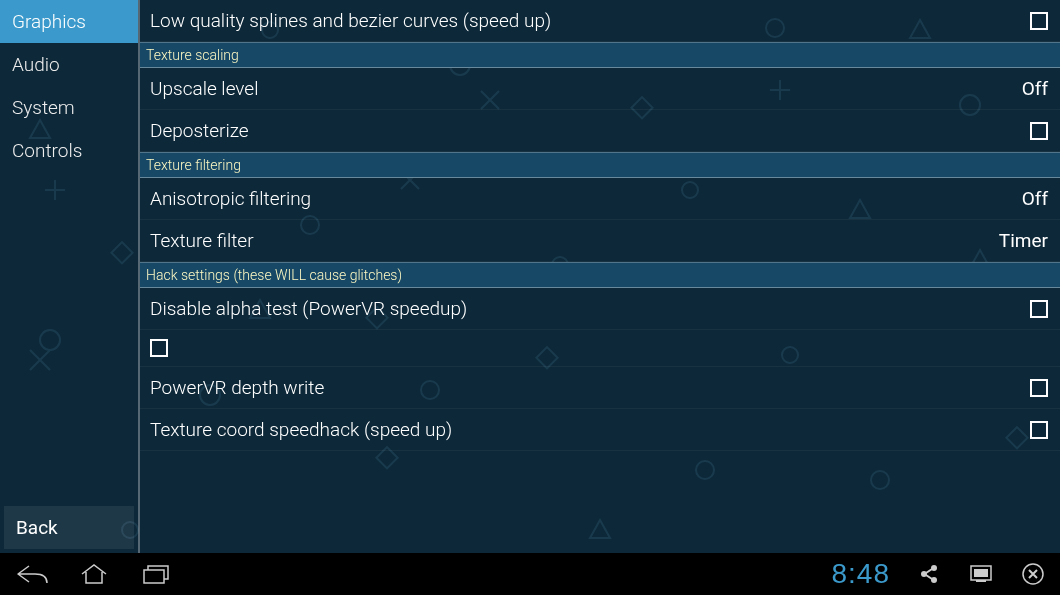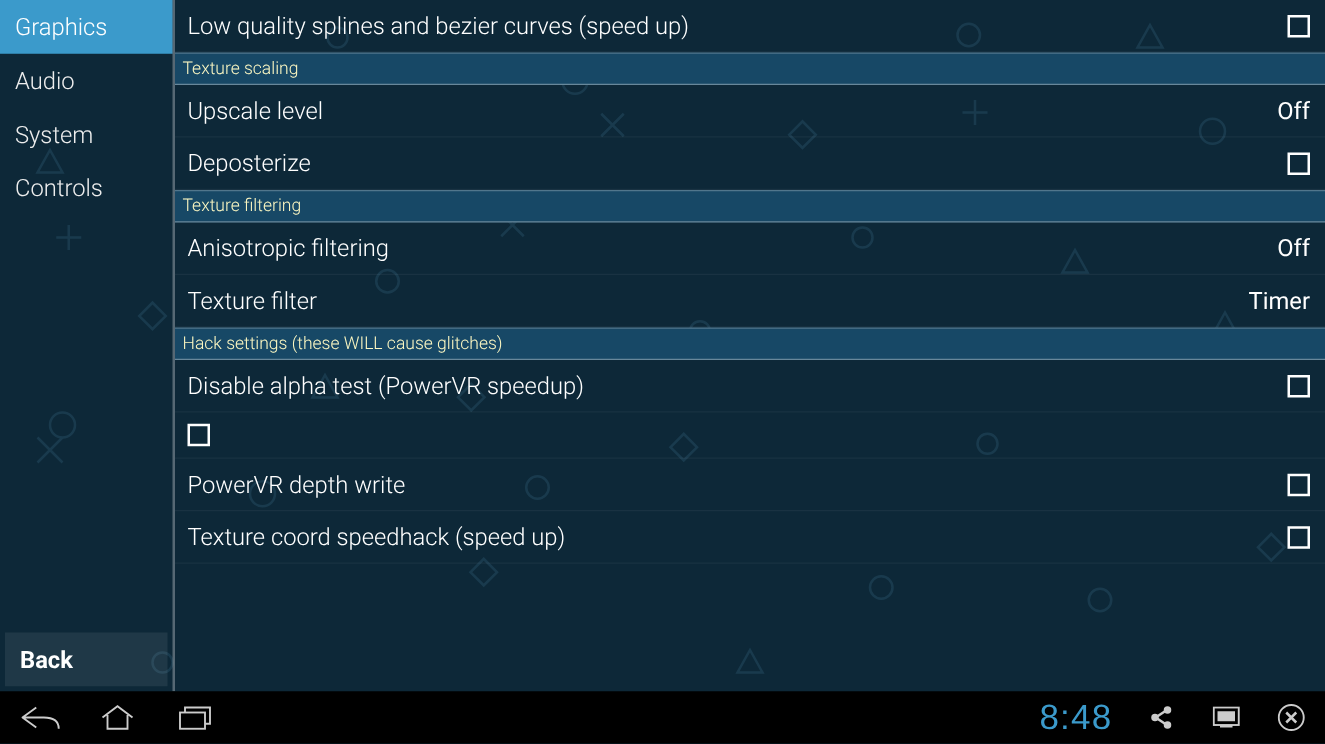--- a/index.html
+++ b/index.html
@@ -40,21 +40,21 @@
 }
 .sidebar-item.active {
   background: #3b9acb;
   color: #fff;
 }
 .sidebar-spacer { flex: 1; }
 .back-button {
   background: rgba(255,255,255,0.08);
   padding: 10px 12px;
   font-size: 19px;
-  font-weight: 700;
+  font-weight: 400;
   margin: 4px;
   cursor: pointer;
 }
 .content {
   flex: 1;
   border-left: 2px solid rgba(255,255,255,0.3);
   display: flex;
   flex-direction: column;
   overflow: hidden;
 }

